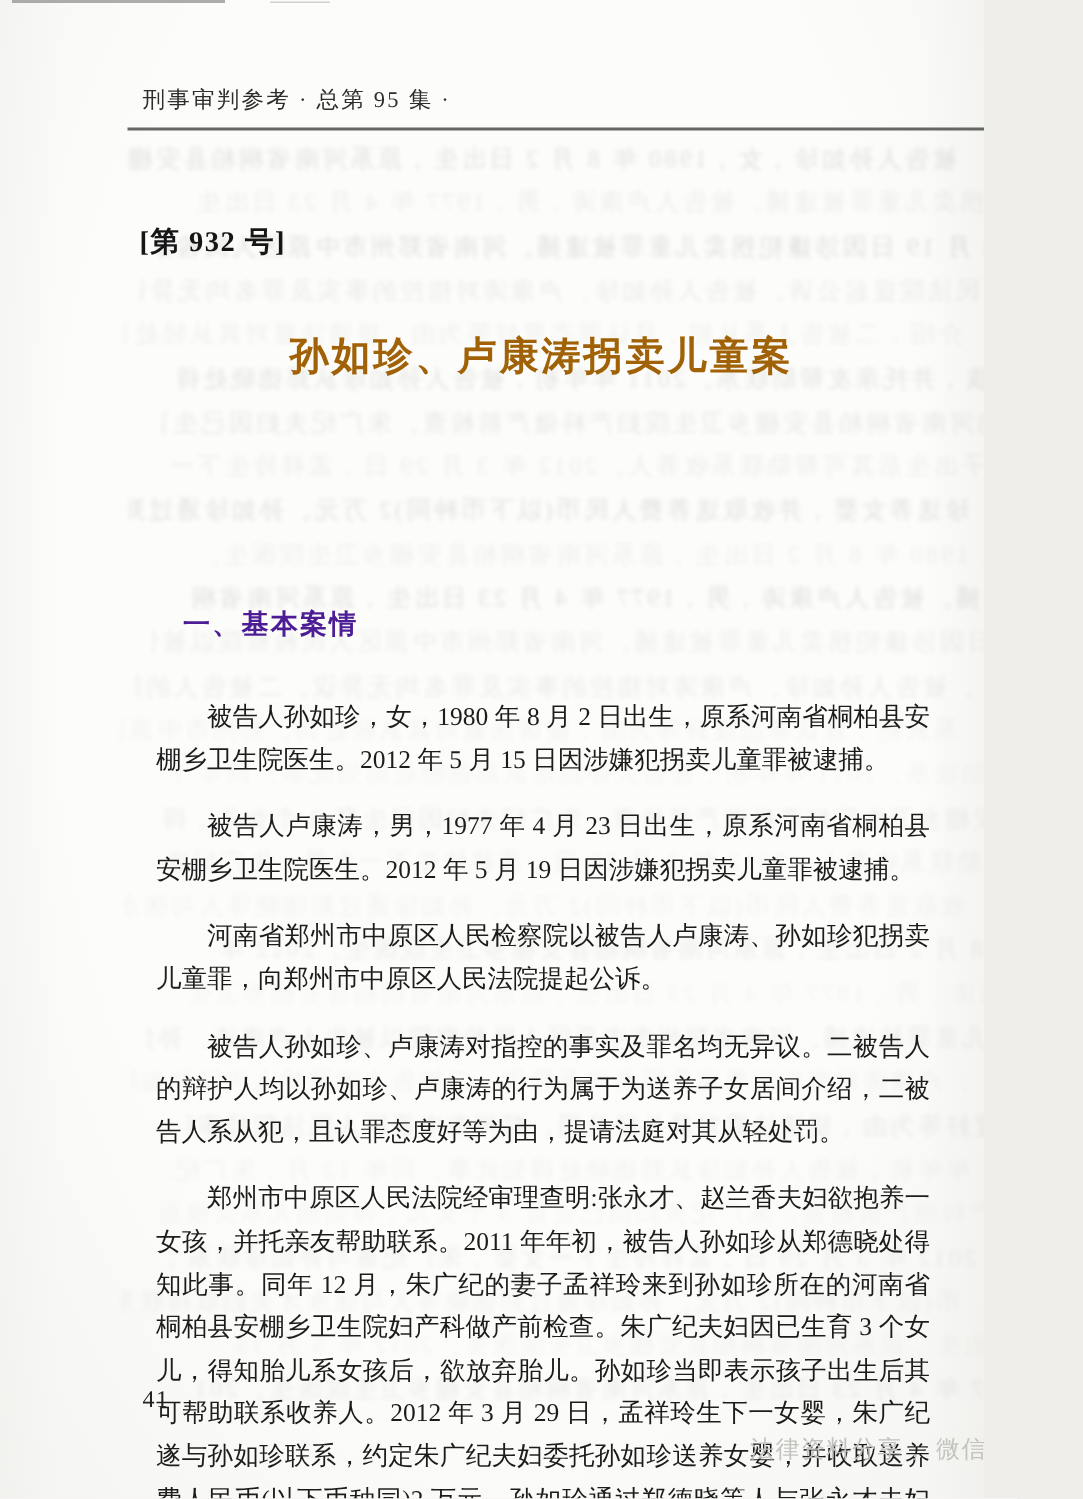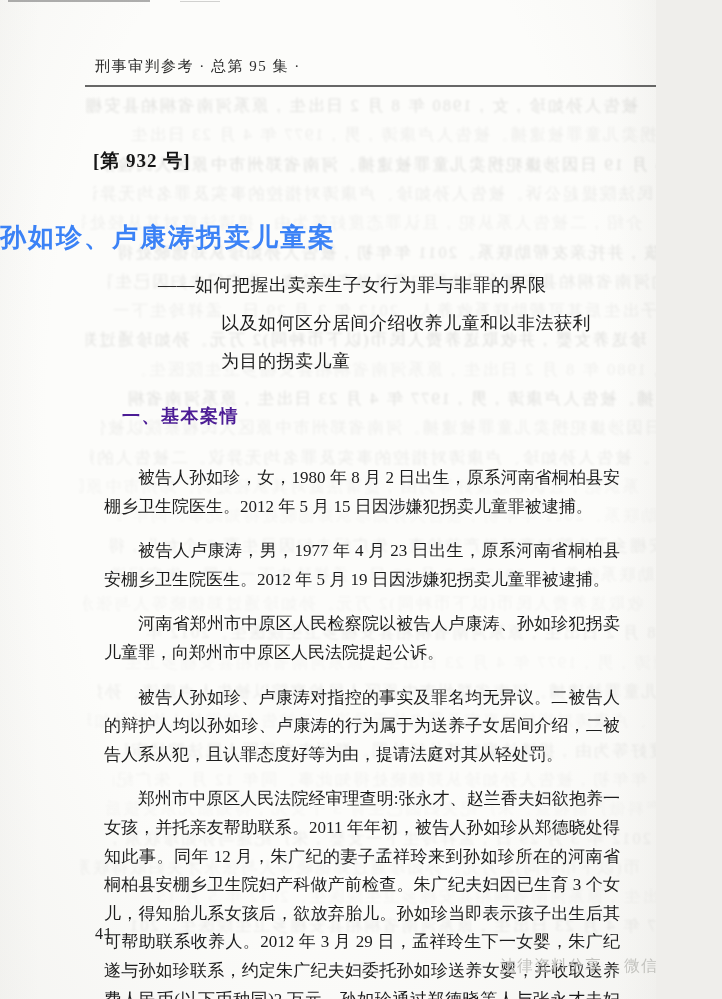--- a/index.html
+++ b/index.html
@@ -22,21 +22,21 @@
     position:absolute;left:85px;top:85px;width:589px;height:2px;
     background:#4c4c4c;opacity:.85;
   }
   
   .case-number{
     position:absolute;left:93px;top:148px;
     font-size:19px;font-weight:bold;letter-spacing:1px;color:#161616;
   }
   .title{
     position:absolute;left:0;top:220px;width:722px;
-    text-align:left;font-size:26px;font-weight:bold;letter-spacing:2px;color:#3b82f6;
+    text-align:center;font-size:26px;font-weight:bold;letter-spacing:2px;color:#a16207;
   }
   .subtitle{
     position:absolute;left:0;top:266px;width:722px;
     font-size:18px;color:#1c1c1c;
   }
   .subtitle-line{height:38px;line-height:38px;letter-spacing:0.5px;}
   .subtitle-line.first{margin-left:158px;}
   .subtitle-line.rest{margin-left:221px;}
   
   .section-heading{
@@ -121,25 +121,20 @@
 
   <div class="layer content">
 
     <div class="masthead">刑事审判参考 · 总第 95 集 ·</div>
     <div class="masthead-rule"></div>
 
     <div class="case-number">[第 932 号]</div>
 
     <div class="title">孙如珍、卢康涛拐卖儿童案</div>
 
-    <div class="subtitle">
-      <div class="subtitle-line first">——如何把握出卖亲生子女行为罪与非罪的界限</div>
-      <div class="subtitle-line rest">以及如何区分居间介绍收养儿童和以非法获利</div>
-      <div class="subtitle-line rest">为目的拐卖儿童</div>
-    </div>
 
     <div class="section-heading">一、基本案情</div>
 
     <div class="body-text">
       <p>被告人孙如珍，女，1980 年 8 月 2 日出生，原系河南省桐柏县安棚乡卫生院医生。2012 年 5 月 15 日因涉嫌犯拐卖儿童罪被逮捕。</p>
       <p>被告人卢康涛，男，1977 年 4 月 23 日出生，原系河南省桐柏县安棚乡卫生院医生。2012 年 5 月 19 日因涉嫌犯拐卖儿童罪被逮捕。</p>
       <p>河南省郑州市中原区人民检察院以被告人卢康涛、孙如珍犯拐卖儿童罪，向郑州市中原区人民法院提起公诉。</p>
       <p>被告人孙如珍、卢康涛对指控的事实及罪名均无异议。二被告人的辩护人均以孙如珍、卢康涛的行为属于为送养子女居间介绍，二被告人系从犯，且认罪态度好等为由，提请法庭对其从轻处罚。</p>
       <p>郑州市中原区人民法院经审理查明:张永才、赵兰香夫妇欲抱养一女孩，并托亲友帮助联系。2011 年年初，被告人孙如珍从郑德晓处得知此事。同年 12 月，朱广纪的妻子孟祥玲来到孙如珍所在的河南省桐柏县安棚乡卫生院妇产科做产前检查。朱广纪夫妇因已生育 3 个女儿，得知胎儿系女孩后，欲放弃胎儿。孙如珍当即表示孩子出生后其可帮助联系收养人。2012 年 3 月 29 日，孟祥玲生下一女婴，朱广纪遂与孙如珍联系，约定朱广纪夫妇委托孙如珍送养女婴，并收取送养费人民币(以下币种同)2 万元。孙如珍通过郑德晓等人与张永才夫妇取得联系，双方约定由张永才夫妇抱养女婴，并</p>
     </div>

